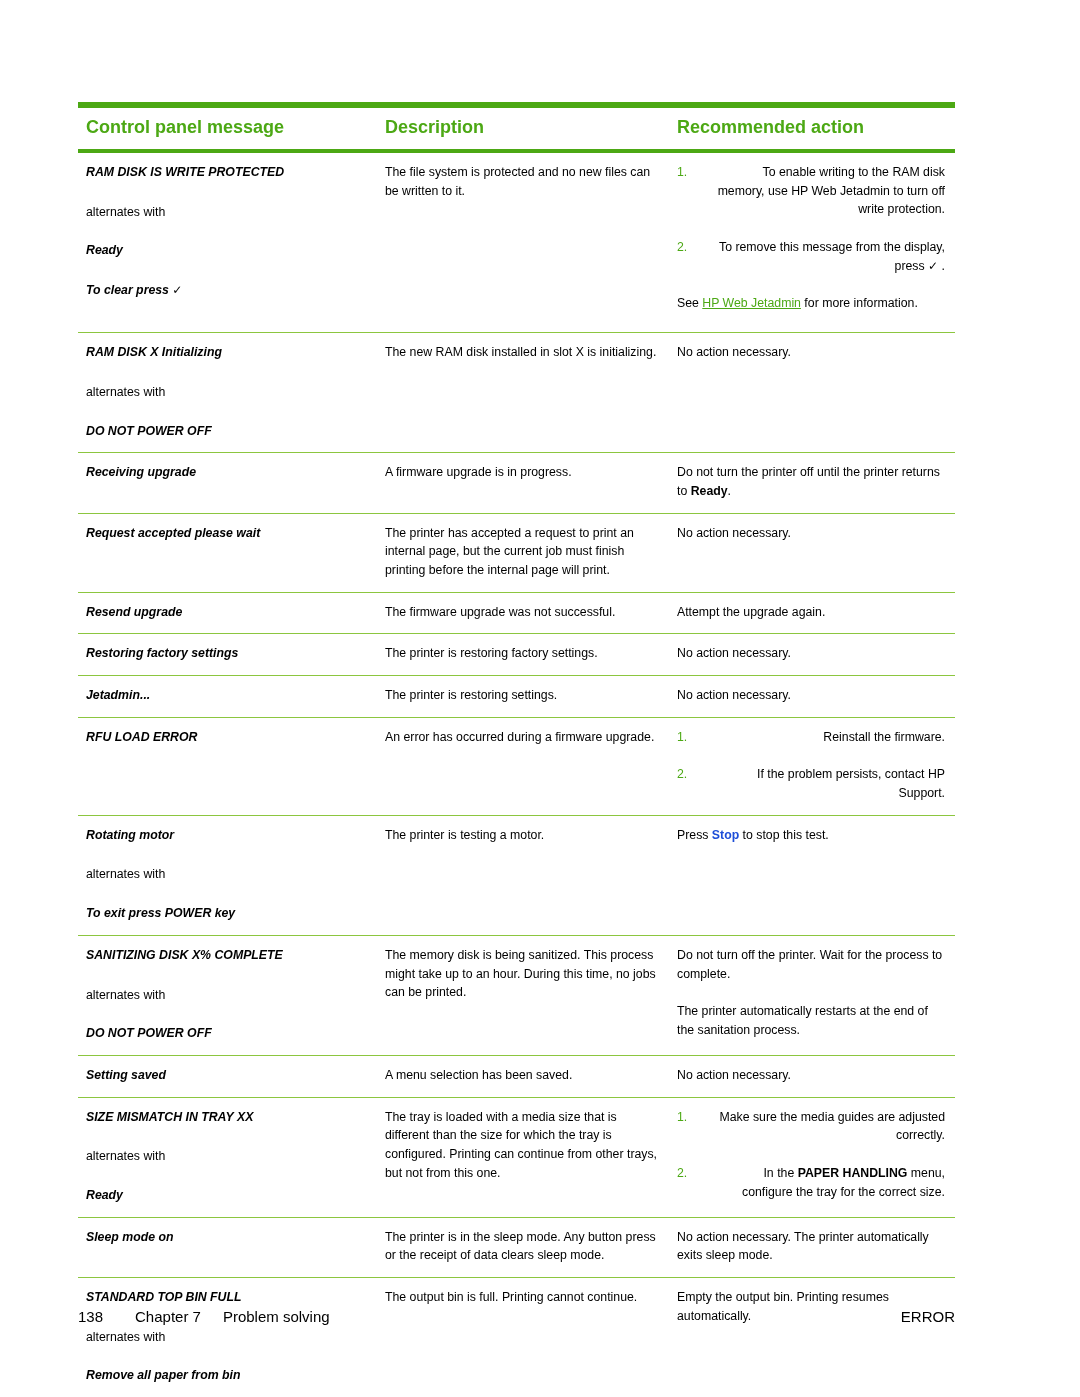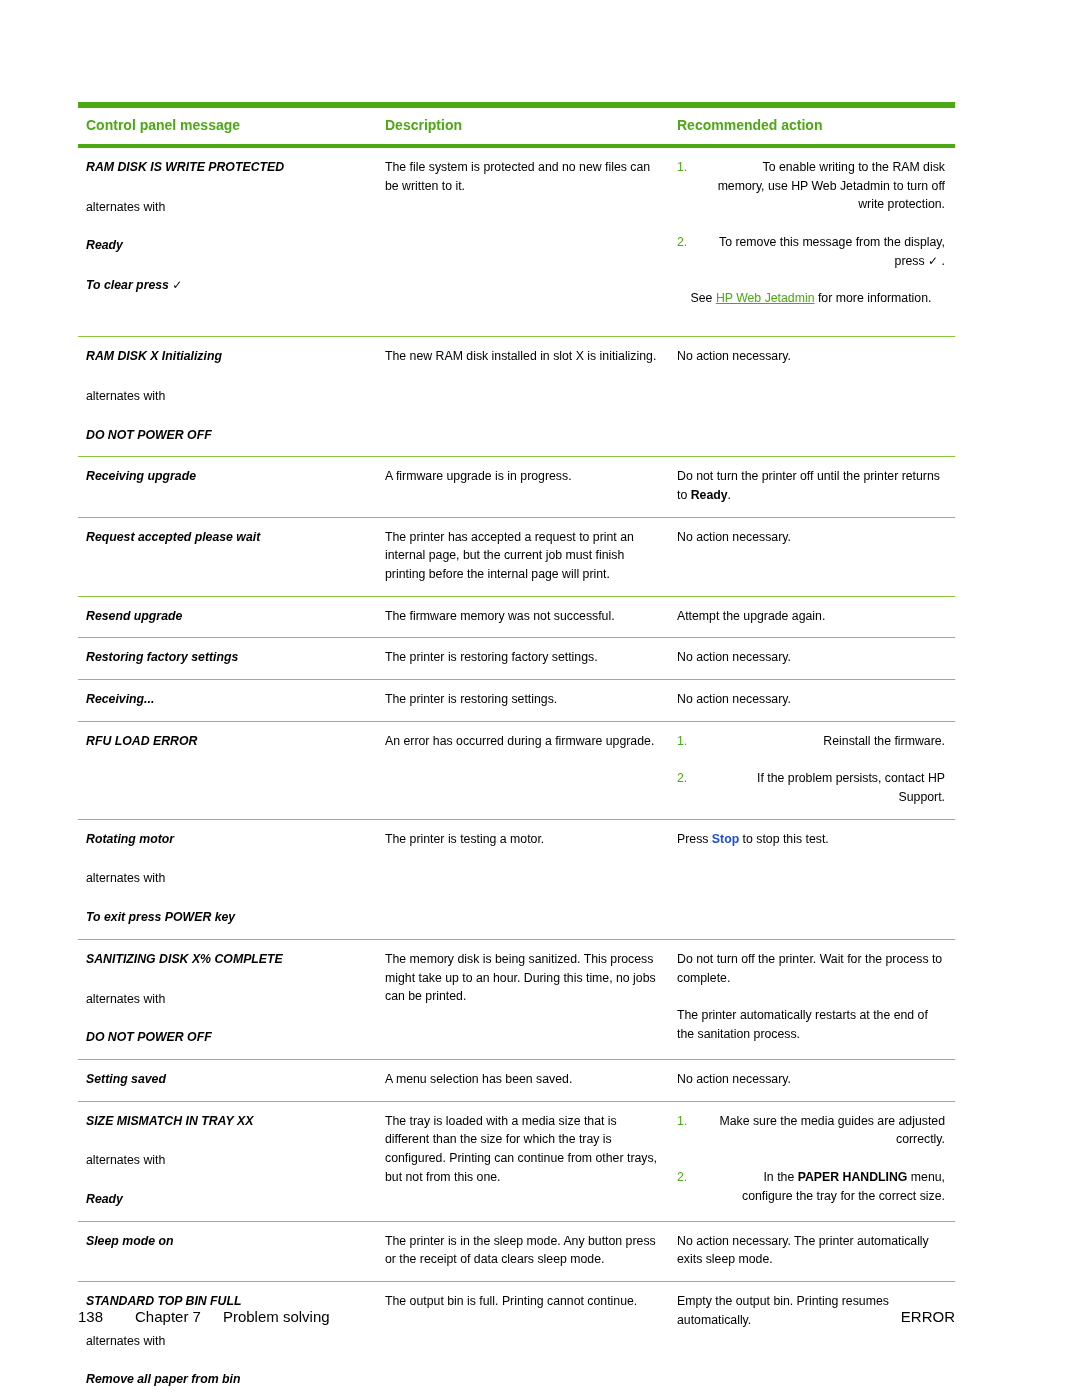--- a/index.html
+++ b/index.html
@@ -26,21 +26,21 @@
   
   table.msg-table {
     width: 877px;
     border-collapse: collapse;
     table-layout: fixed;
   }
 
   table.msg-table thead th {
     text-align: left;
     vertical-align: top;
-    font-size: 14px;
+    font-size: 18px;
     font-weight: bold;
     color: #4ca814;
     padding: 9px 10px 11px 8px;
     border-top: 6px solid #4ca814;
     border-bottom: 4px solid #4ca814;
   }
 
   table.msg-table td {
     vertical-align: top;
     font-size: 12.3px;
@@ -98,22 +98,21 @@
   }
   ol.steps > li::before {
     content: counter(stepnum) ".";
     position: absolute;
     left: 0;
     top: 0;
     color: #4ca814;
     font-weight: normal;
   }
   .after-steps {
-    margin: 19px 0 16px 0;
-    text-align: center;
+    margin: 19px 0 7px 0;
   }
 
   b.ui { font-weight: bold; }
   .green { color: #1d4ed8; font-weight: bold; }
   .link {
     color: #4ca814;
     text-decoration: underline;
   }
   .chk {
     font-family: "DejaVu Sans", sans-serif;
@@ -206,40 +205,40 @@
           </td>
           <td>
             <p class="para">No action necessary.</p>
           </td>
         </tr>
         <tr>
           <td>
             <p class="msg">Resend upgrade</p>
           </td>
           <td>
-            <p class="para">The firmware memory was not successful.</p>
+            <p class="para">The firmware upgrade was not successful.</p>
           </td>
           <td>
             <p class="para">Attempt the upgrade again.</p>
           </td>
         </tr>
         <tr>
           <td>
             <p class="msg">Restoring factory settings</p>
           </td>
           <td>
             <p class="para">The printer is restoring factory settings.</p>
           </td>
           <td>
             <p class="para">No action necessary.</p>
           </td>
         </tr>
         <tr>
           <td>
-            <p class="msg">Receiving...</p>
+            <p class="msg">Jetadmin...</p>
           </td>
           <td>
             <p class="para">The printer is restoring settings.</p>
           </td>
           <td>
             <p class="para">No action necessary.</p>
           </td>
         </tr>
         <tr>
           <td>

